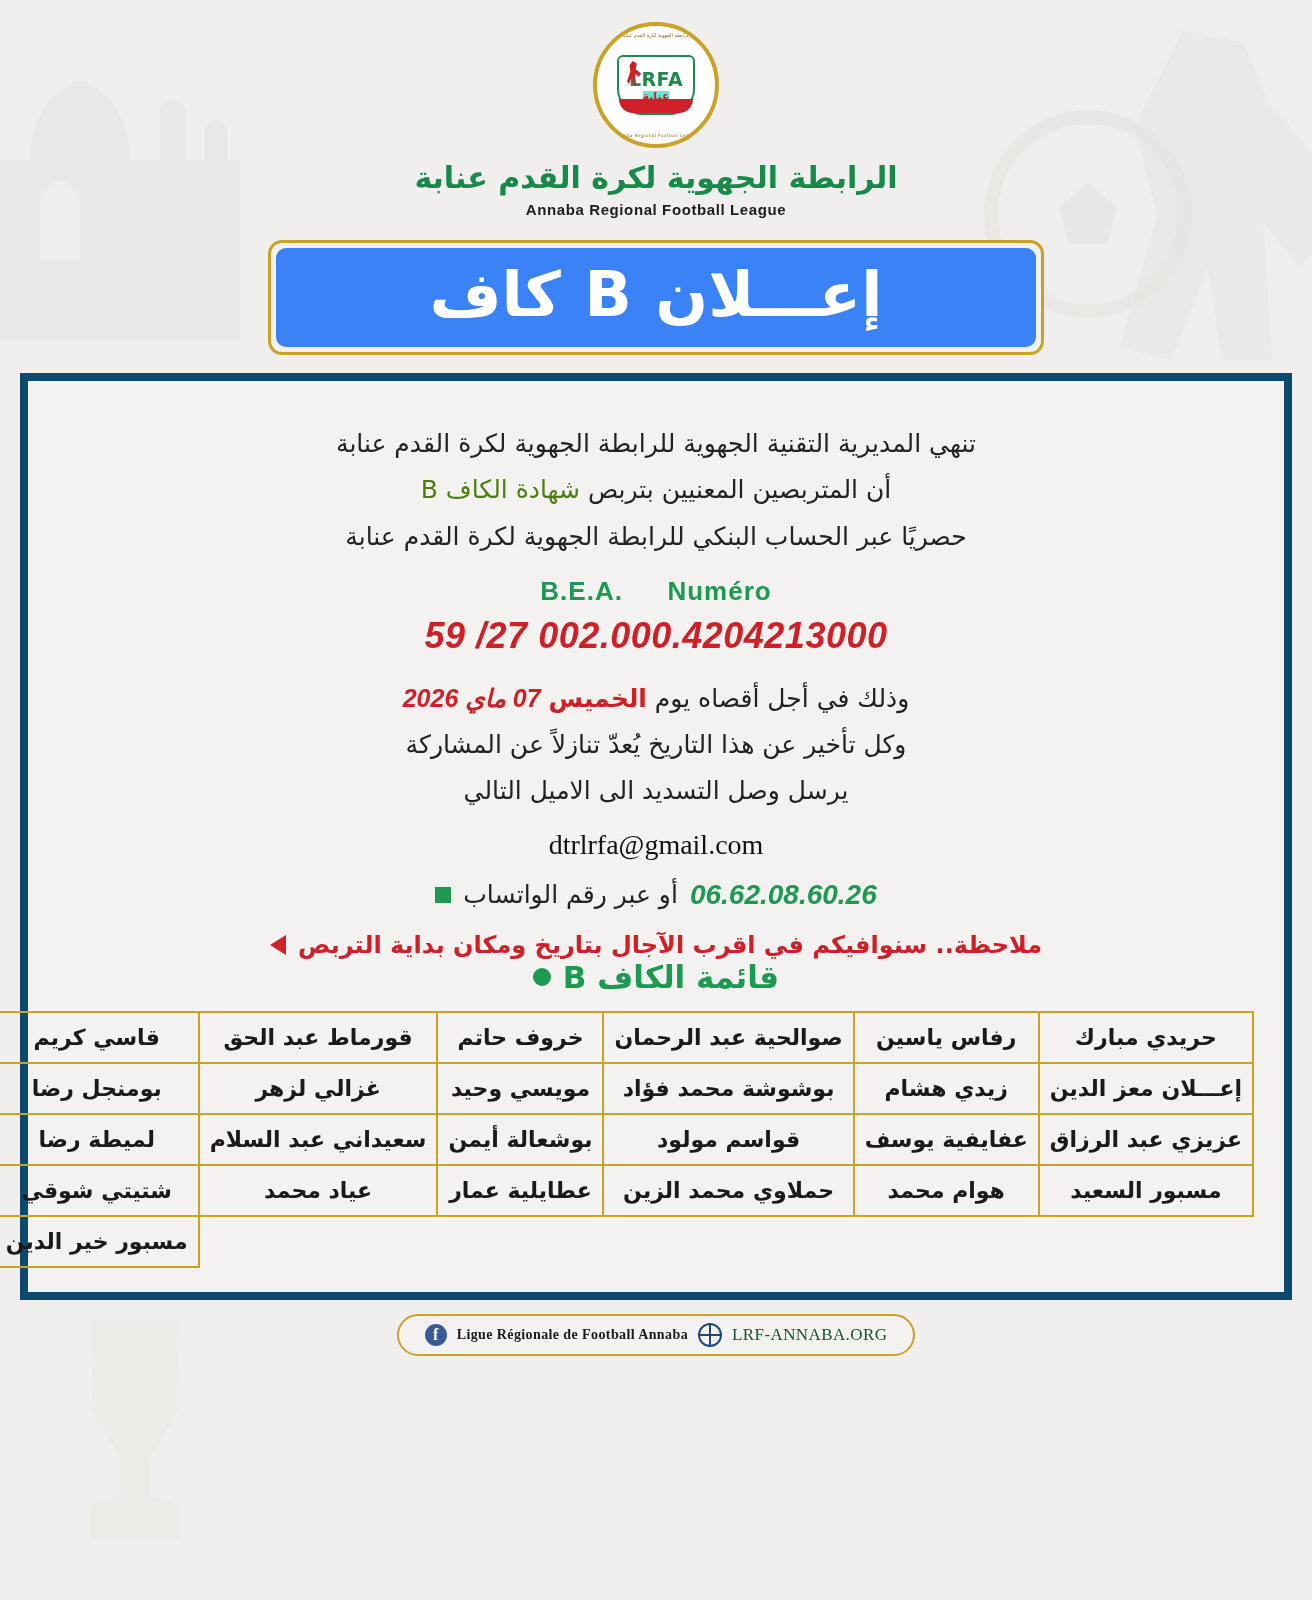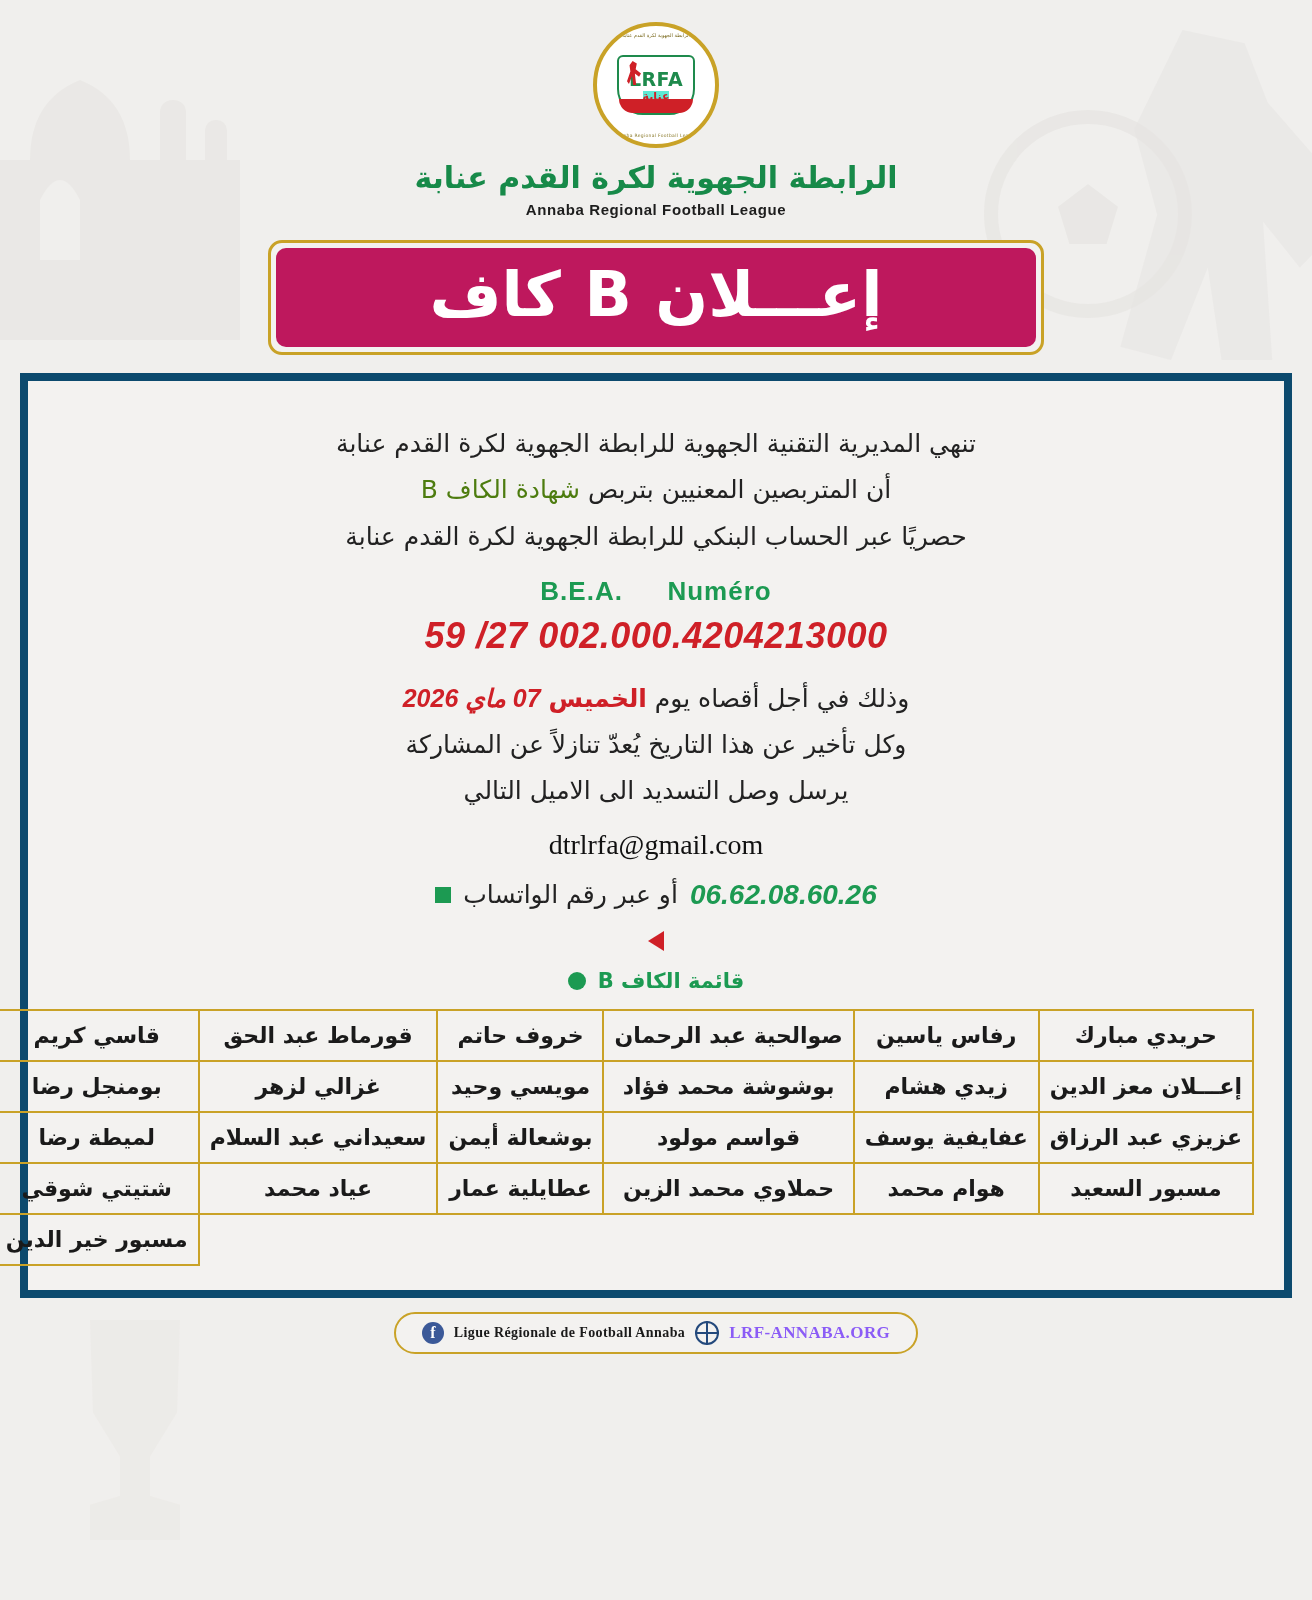--- a/index.html
+++ b/index.html
@@ -171,21 +171,21 @@
   
   .banner-outer {
     margin: 22px auto 0;
     width: 760px;
     border: 3px solid #c9a227;
     border-radius: 14px;
     padding: 5px;
     background: #f3f2f0;
   }
   .banner {
-    background: #be185d;
+    background: #3b82f6;
     border-radius: 10px;
     text-align: center;
     padding: 14px 10px 20px;
     color: #ffffff;
     font-size: 62px;
     font-weight: bold;
     line-height: 1.05;
     letter-spacing: 2px;
   }
 
@@ -293,22 +293,21 @@
     border-top: 10px solid transparent;
     border-bottom: 10px solid transparent;
     border-right: 16px solid #cf2027;
   }
 
   .list-title-row {
     display: flex;
     align-items: center;
     justify-content: center;
     gap: 12px;
-    margin-top: 18px;
-    font-size: 21px;
+    font-size: 31px;
     color: #1c9a52;
     font-weight: bold;
     text-align: right;
   }
   .dot-marker {
     width: 18px;
     height: 18px;
     border-radius: 50%;
     background: #1c9a52;
     display: inline-block;
@@ -395,22 +394,22 @@
   .footer-text {
     font-family: "Liberation Serif", serif;
     font-size: 14px;
     font-weight: bold;
     color: #1a1a1a;
     letter-spacing: .4px;
   }
   .footer-site {
     font-family: "Liberation Serif", serif;
     font-size: 17px;
-    font-weight: bold;
-    color: #8b5cf6;
+    font-weight: normal;
+    color: #14532d;
     letter-spacing: .4px;
   }
 </style>
 </head>
 <body>
 
 <div class="bg-deco deco-mosque">
   <svg width="260" height="300" viewBox="0 0 260 300" aria-hidden="true">
     <rect x="10" y="120" width="240" height="180" fill="#e6e4e1"></rect>
     <path d="M40 120 Q40 60 90 40 Q140 60 140 120 Z" fill="#e6e4e1"></path>
@@ -475,20 +474,21 @@
 
     <div class="email">dtrlrfa@gmail.com</div>
 
     <div class="whatsapp-row">
       <span class="phone">06.62.08.60.26</span>
       <span>أو عبر رقم الواتساب</span>
       <span class="sq-marker"></span>
     </div>
 
     <div class="note-row">
+      <span>ملاحظة.. سنوافيكم في اقرب الآجال بتاريخ ومكان بداية التربص</span>
       <span class="tri-marker"></span>
     </div>
 
     <div class="list-title-row">
       <span>قائمة الكاف B</span>
       <span class="dot-marker"></span>
     </div>
 
     <table class="names">
       <tbody>

